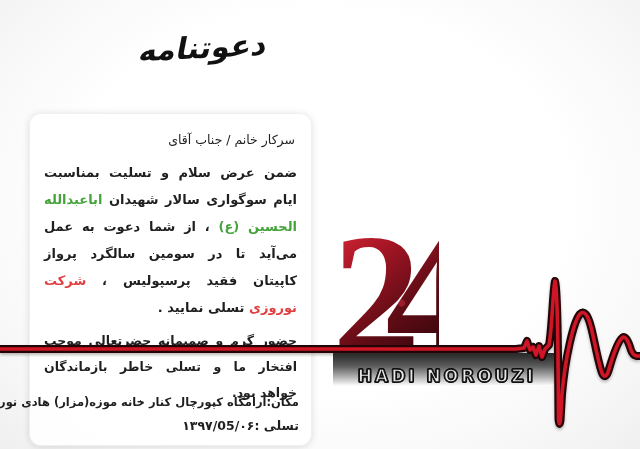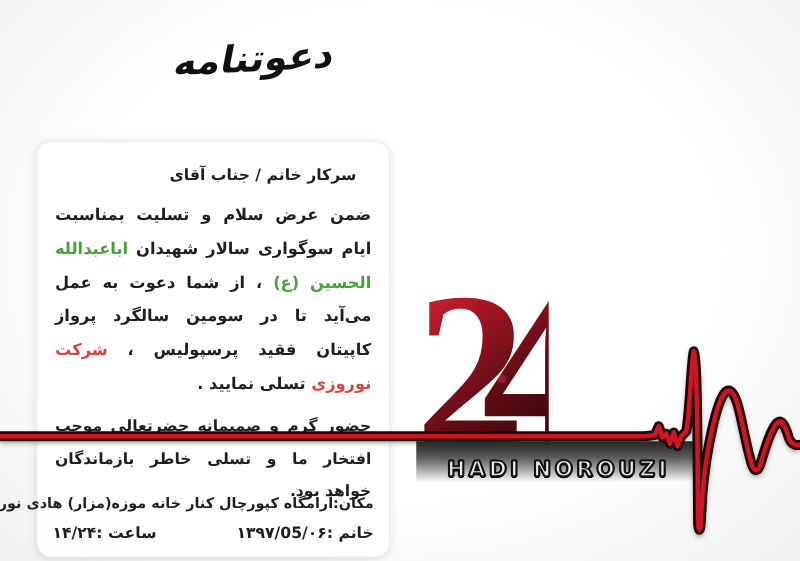--- a/index.html
+++ b/index.html
@@ -51,21 +51,21 @@
     background:rgba(255,255,255,0.90);
     border:1px solid rgba(0,0,0,0.06);
     border-radius:12px;
     box-shadow:0 1px 7px rgba(0,0,0,0.13);
     box-sizing:border-box;
     padding:18px 14px 10px 14px;
     direction:rtl;
     color:#1f1f1f;
   }
   .greeting{
-    font-size:12.5px;font-weight:bold;margin:0 12px 12px 0;text-align:right;
+    font-size:12.5px;font-weight:normal;margin:0 2px 12px 0;text-align:right;
   }
   .para1{
     margin:0;font-size:13px;font-weight:bold;line-height:27px;
     text-align:justify;
   }
   .para2{
     margin:7px 0 0 0;font-size:12.5px;font-weight:bold;line-height:26px;
     text-align:justify;
   }
   .green-hl{color:#46a33c;}
@@ -128,20 +128,19 @@
 
     <div class="greeting">سرکار خانم / جناب آقای</div>
 
     <p class="para1"><span>ضمن عرض سلام و تسلیت بمناسبت ایام سوگواری سالار شهیدان </span><span class="green-hl">اباعبدالله الحسین (ع)</span><span> ، از شما دعوت به عمل می‌آید تا در سومین سالگرد پرواز کاپیتان فقید پرسپولیس ، </span><span class="red-hl">شرکت نوروزی</span><span> تسلی نمایید .</span></p>
 
     <p class="para2">حضور گرم و صمیمانه حضرتعالی موجب افتخار ما و تسلی خاطر بازماندگان خواهد بود.</p>
 
     <div class="card-footer">
       <div class="location-line">مکان:آرامگاه کپورچال کنار خانه موزه(مزار) هادی نوروزی</div>
       <div class="time-row">
-        <span><span>خانم :</span><span>۱۳۹۷/05/۰۶</span></span>
-        <span><span>ساعت :</span><span>۱۴/۲۴</span></span>
+        <span><span>تسلی :</span><span>۱۳۹۷/05/۰۶</span></span>
       </div>
     </div>
 
   </div>
 
 </div>
 
 </body></html>

